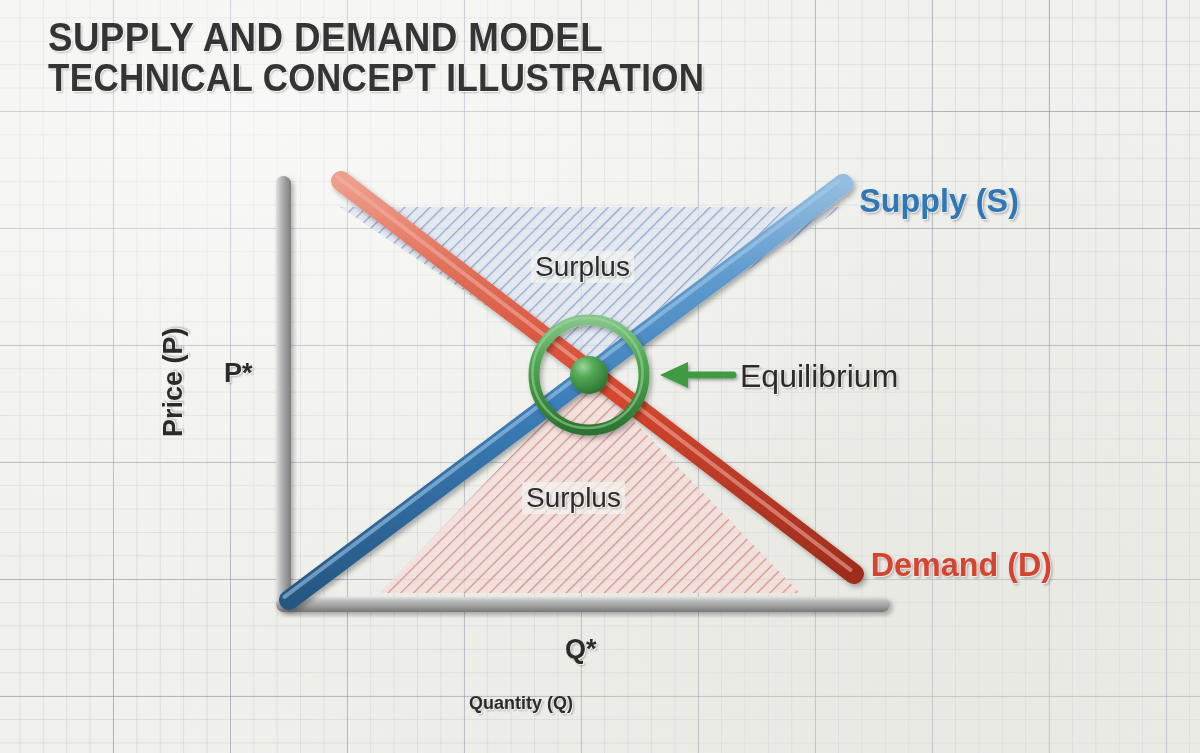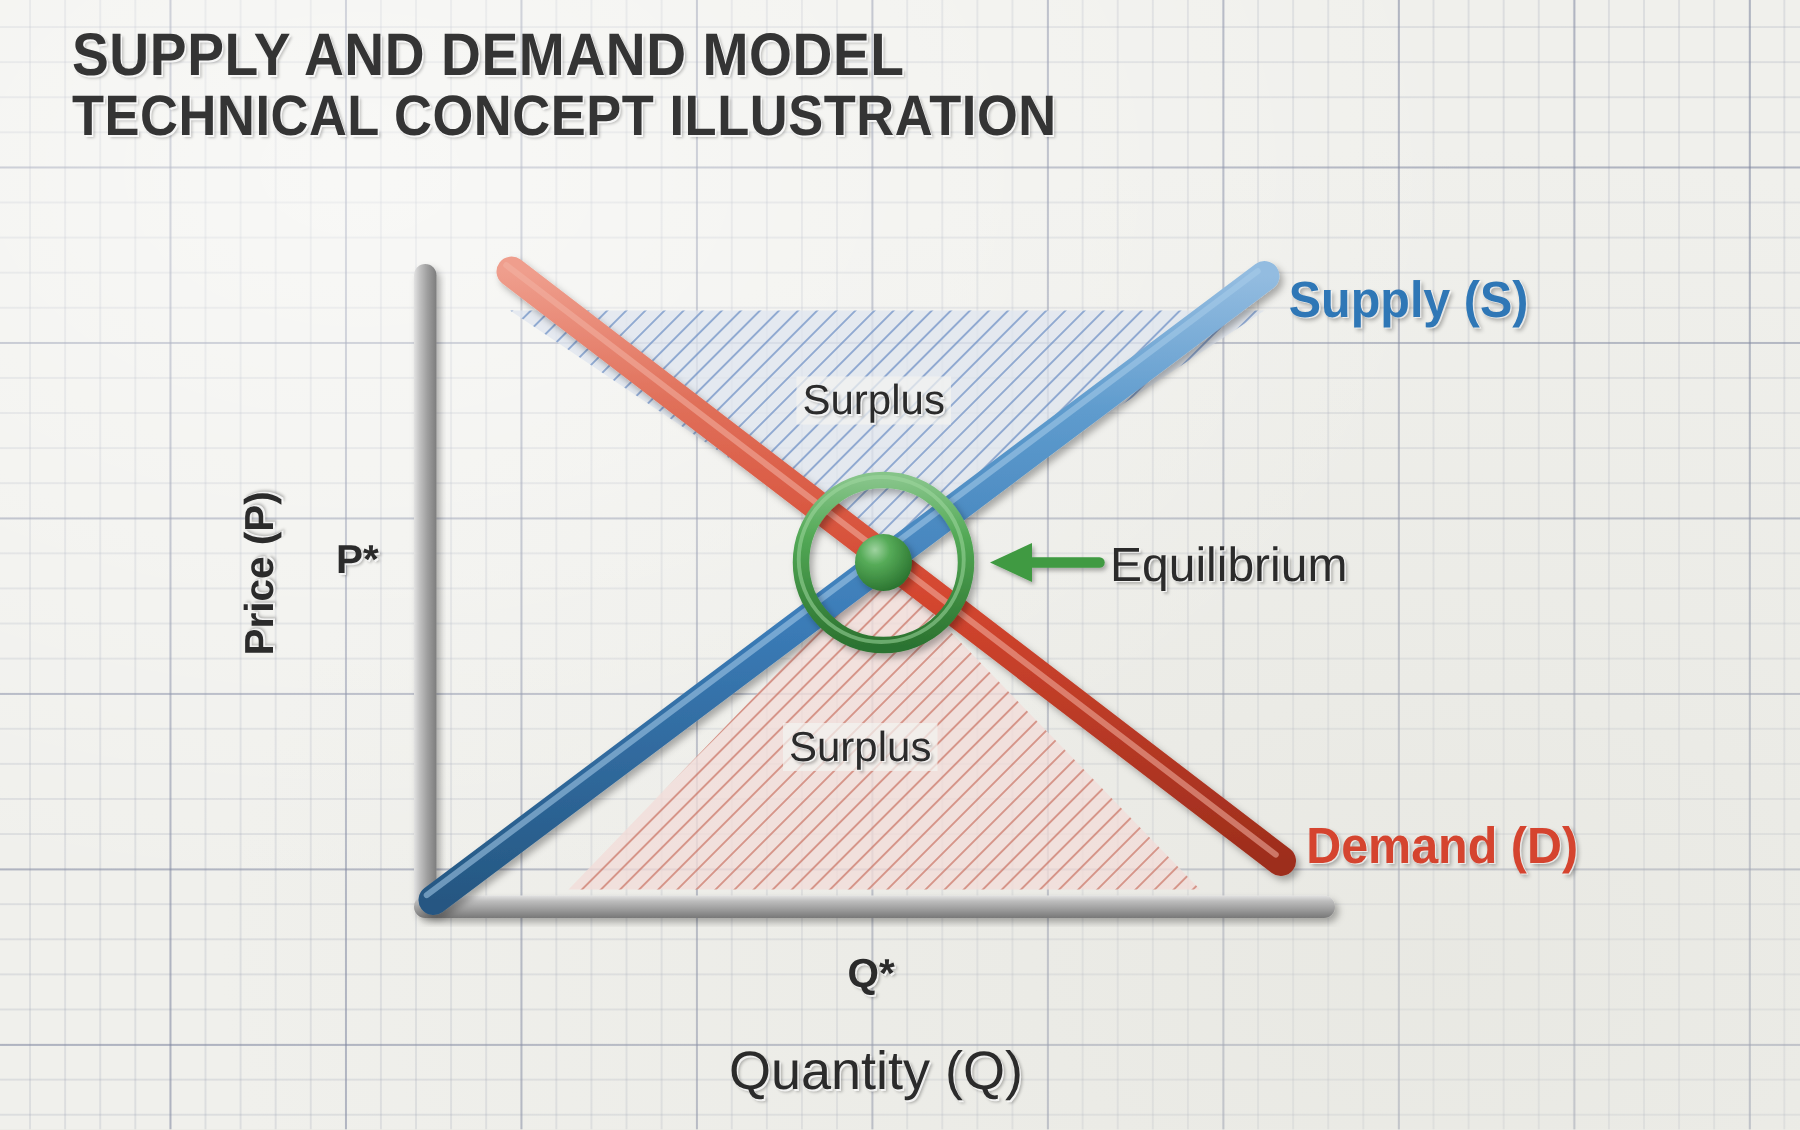--- a/index.html
+++ b/index.html
@@ -107,22 +107,22 @@
     font-size: 27px; font-weight: bold;
   }
   #label-price-axis {
     left: 158px; top: 297px;
     font-size: 27px; font-weight: bold;
     transform: rotate(-90deg);
     transform-origin: left top;
     translate: 0 140px;
   }
   #label-quantity-axis {
-    left: 486px; top: 693px;
-    font-size: 36px; font-weight: normal;
+    left: 469px; top: 693px;
+    font-size: 18px; font-weight: bold;
   }
 </style>
 </head>
 <body>
 
 <div id="stage">
 
   <div id="paper-grain"></div>
 
   <div id="titles">

